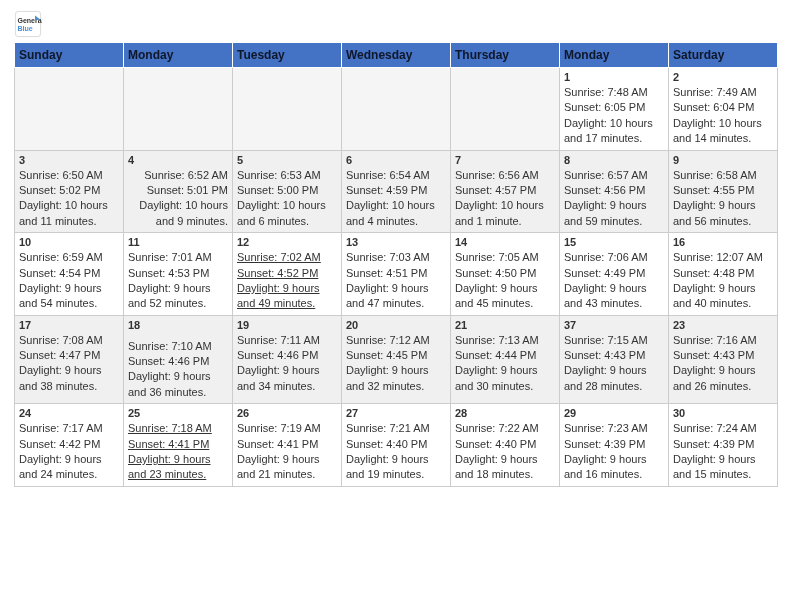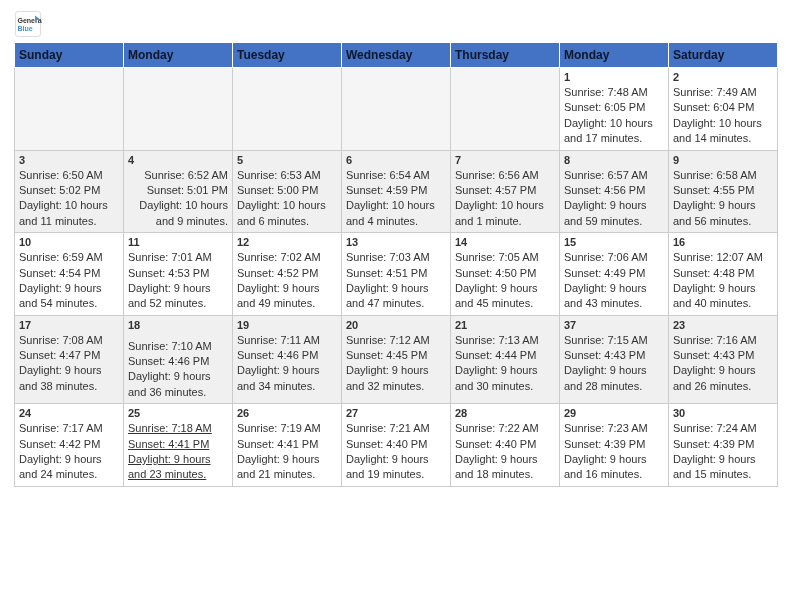--- a/index.html
+++ b/index.html
@@ -200,21 +200,21 @@
 Daylight: 9 hours and 54 minutes.</div>
           </td>
           <td>
             <span class="day-num">11</span>
             <div class="day-info" style="white-space: pre-line;">Sunrise: 7:01 AM
 Sunset: 4:53 PM
 Daylight: 9 hours and 52 minutes.</div>
           </td>
           <td>
             <span class="day-num">12</span>
-            <div class="day-info" style="white-space: pre-line;">Sunrise: 7:02 AM
+            <div class="day-info" style="white-space: pre-line; text-decoration: underline;">Sunrise: 7:02 AM
 Sunset: 4:52 PM
 Daylight: 9 hours and 49 minutes.</div>
           </td>
           <td>
             <span class="day-num">13</span>
             <div class="day-info" style="white-space: pre-line;">Sunrise: 7:03 AM
 Sunset: 4:51 PM
 Daylight: 9 hours and 47 minutes.</div>
           </td>
           <td>

